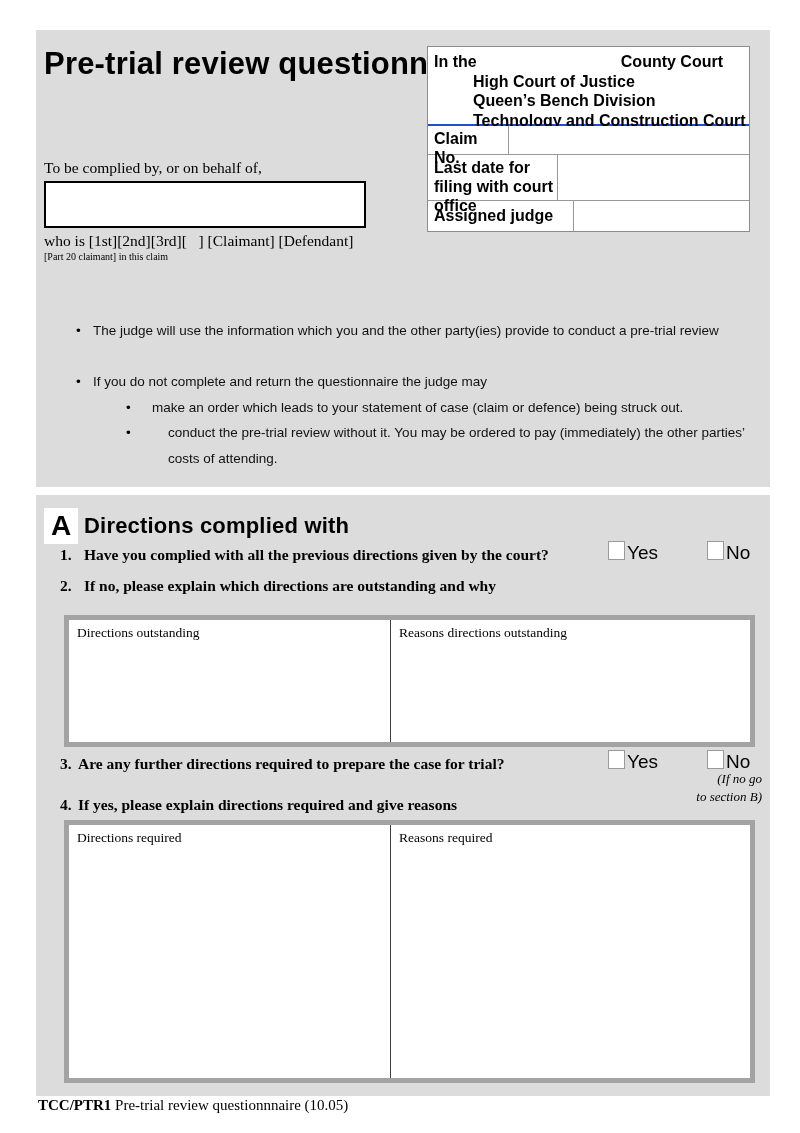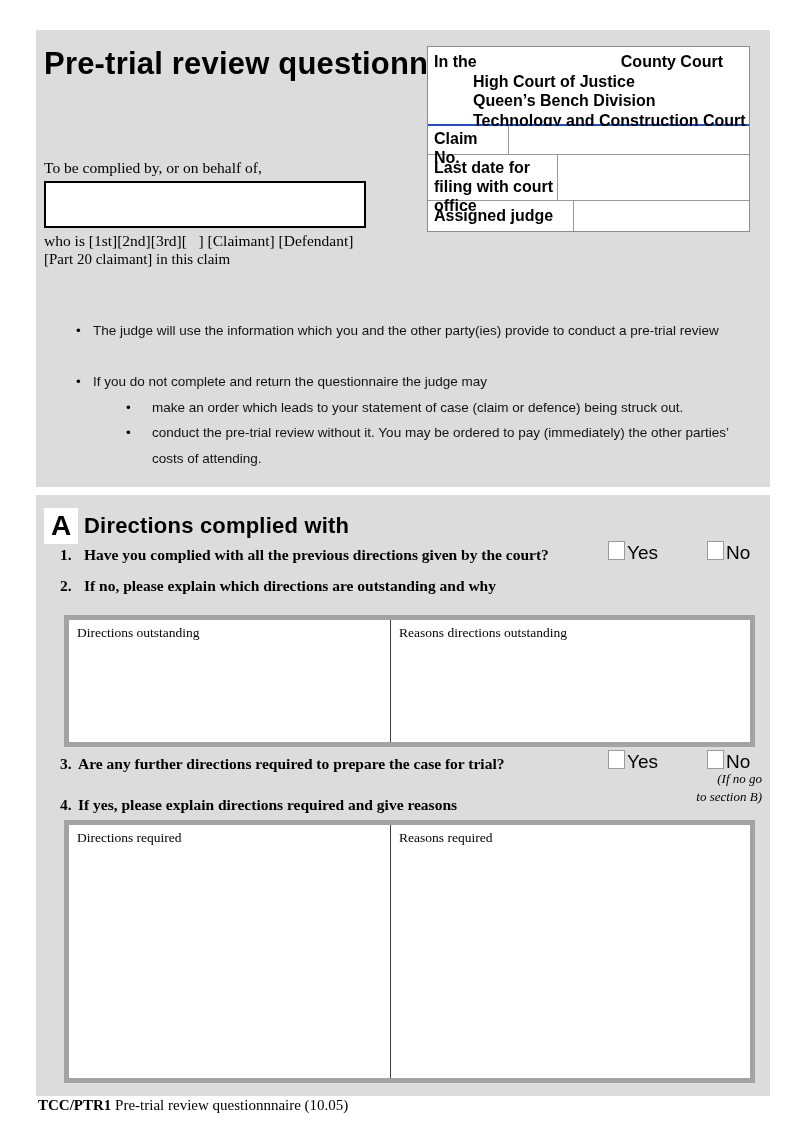--- a/index.html
+++ b/index.html
@@ -27,32 +27,32 @@
   .cb-row { display:flex; border-bottom:1px solid #999; }
   .cb-row:last-child { border-bottom:none; }
   .cb-label { border-right:1px solid #999; padding:3px 2px 0 6px; line-height:19px; }
   .cb-value { flex:1; background:#fff; }
   .r-claim { height:29px; } .r-claim .cb-label { width:81px; }
   .r-date  { height:46px; } .r-date  .cb-label { width:130px; }
   .r-judge { height:30px; } .r-judge .cb-label { width:146px; padding-top:5px; }
   .completed-label { left:44px; top:159px; font-family:"Liberation Serif",serif; font-size:15.5px; }
   .completed-box { left:44px; top:181px; width:322px; height:47px; background:#fff; border:2px solid #000; }
   .who-line1 { left:44px; top:232px; font-family:"Liberation Serif",serif; font-size:15.5px; white-space:nowrap; }
-  .who-line2 { left:44px; top:251px; font-family:"Liberation Serif",serif; font-size:15px; white-space:nowrap; }
+  .who-line2 { left:44px; top:251px; font-family:"Liberation Serif",serif; font-size:10px; white-space:nowrap; }
 
   .bullet-dot { font-size:13.5px; line-height:25px; }
   .b-dot1 { left:76px;  top:318px; }
   .b-dot2 { left:76px;  top:369px; }
   .s-dot1 { left:126px; top:395px; }
   .s-dot2 { left:126px; top:420px; }
   .bullet-text { font-size:13.5px; line-height:25px; color:#111; }
   .b-text1 { left:93px;  top:318px; width:648px; }
   .b-text2 { left:93px;  top:369px; width:660px; white-space:nowrap; }
   .s-text1 { left:152px; top:395px; width:600px; white-space:nowrap; }
-  .s-text2 { left:152px; top:420px; width:582px; line-height:26px; }
+  .s-text2 { left:168px; top:420px; width:582px; line-height:26px; }
 
   
   .a-letter { left:44px; top:508px; width:34px; height:36px; background:#fff;
               font-size:28px; font-weight:bold; text-align:center; line-height:36px; }
   .a-heading { left:84px; top:513px; font-size:22px; font-weight:bold; letter-spacing:0.2px; }
 
   .q-num, .q-text { font-family:"Liberation Serif",serif; font-size:15.5px; font-weight:bold; white-space:nowrap; }
   .q1-num { left:60px; top:546px; } .q1-text { left:84px; top:546px; }
   .q2-num { left:60px; top:577px; } .q2-text { left:84px; top:577px; }
   .q3-num { left:60px; top:755px; } .q3-text { left:78px; top:755px; }

